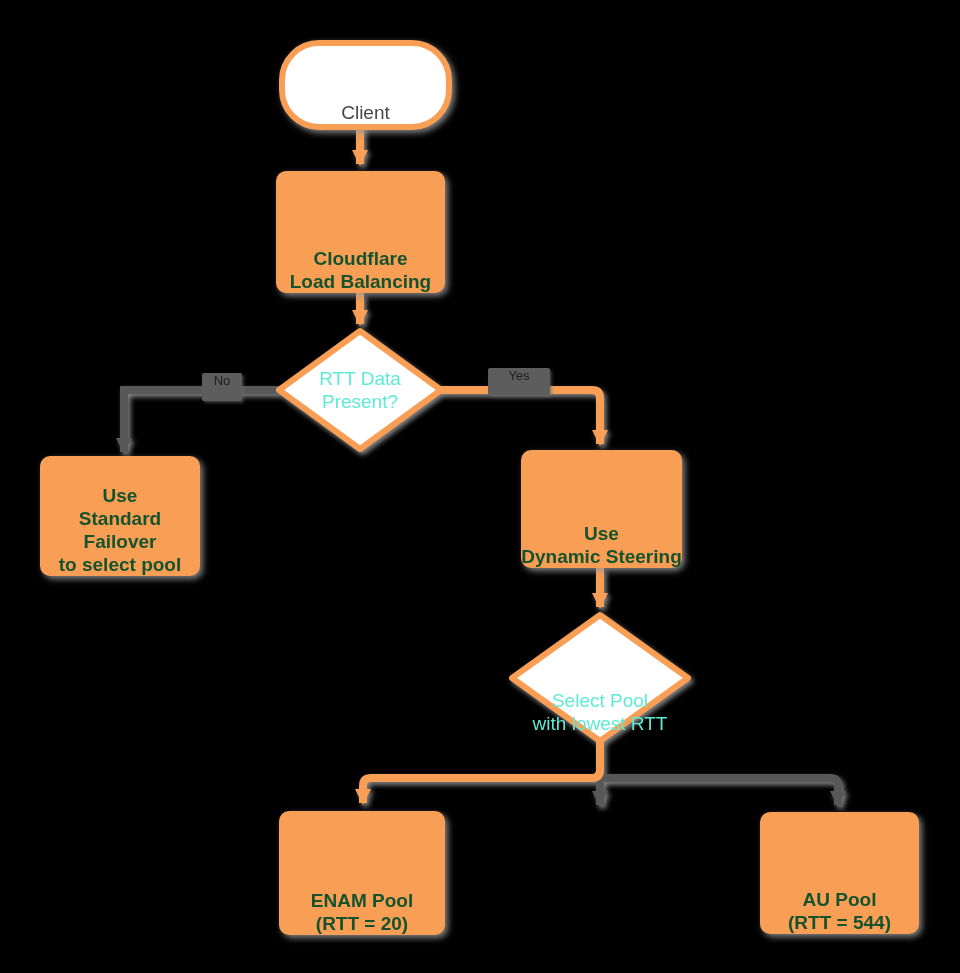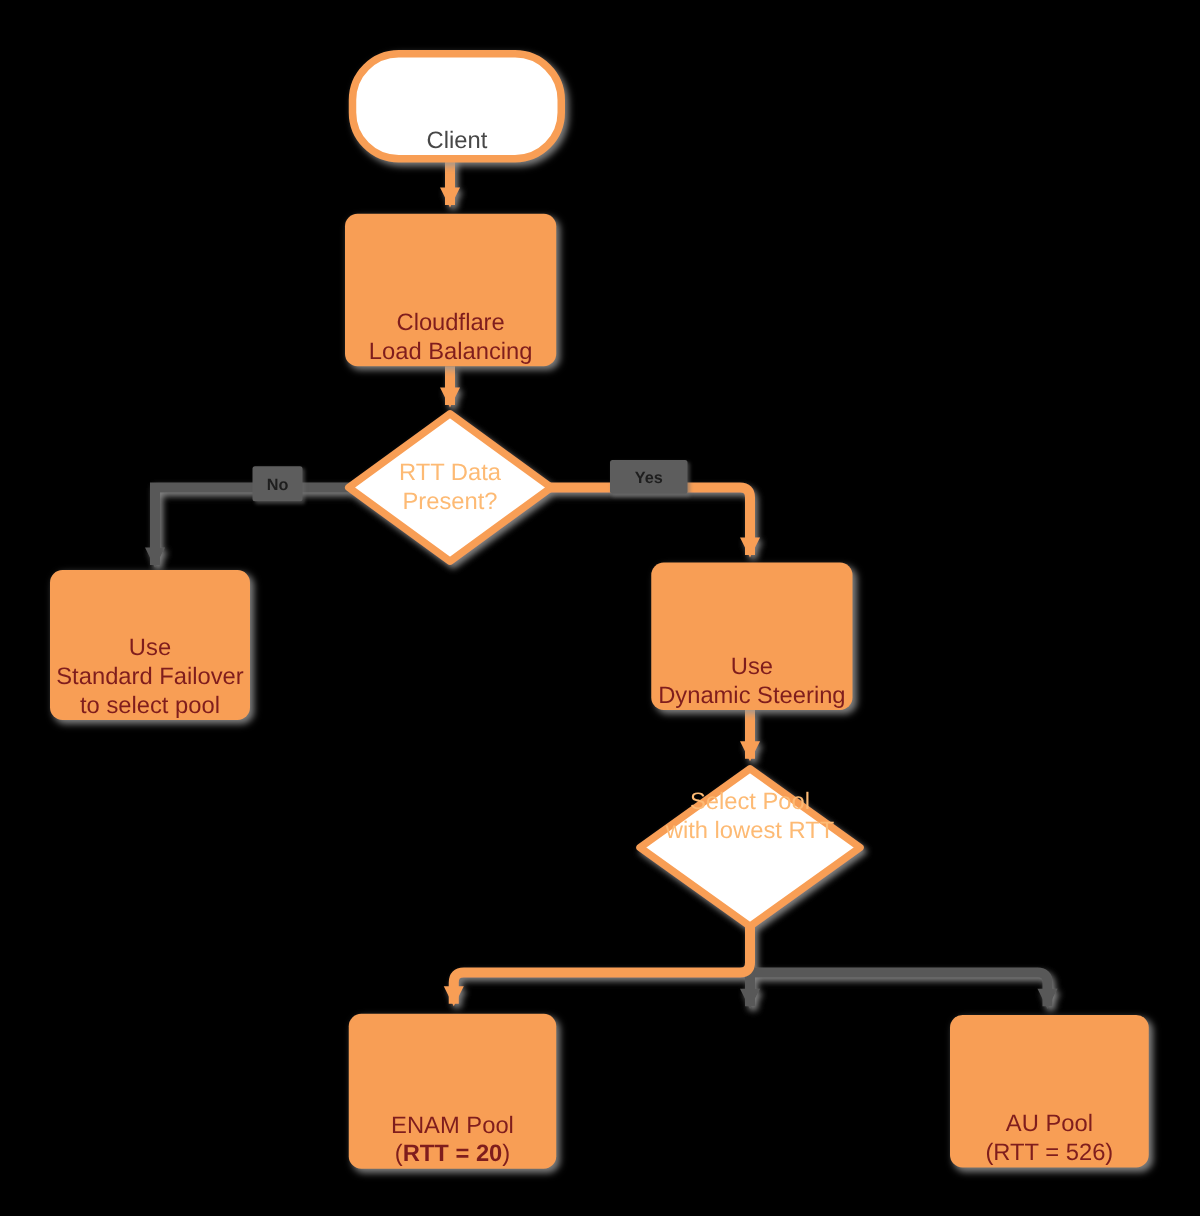--- a/index.html
+++ b/index.html
@@ -8,49 +8,50 @@
     font-family:"Liberation Sans",sans-serif;overflow:hidden;
   }
   svg.wires{position:absolute;left:0;top:0;width:960px;height:973px;}
 
   .node{
     position:absolute;display:flex;align-items:flex-end;justify-content:center;
     text-align:center;font-size:19px;line-height:23px;border-radius:10px;
   }
   .node span{white-space:pre-line;}
   .orange-box{
-    background:#F89E55;color:#7f1d1d;
+    background:#F89E55;color:#14532d;
     box-shadow:3px 3px 6px rgba(150,150,150,0.85);
+    font-weight:bold;
   }
   .client-shape{
     background:#FFFFFF;color:#474747;border:6px solid #F89E55;border-radius:40px;
     box-shadow:3px 3px 6px rgba(150,150,150,0.85);
   }
   .diamond-label{
     position:absolute;display:flex;align-items:center;justify-content:center;
-    text-align:center;color:#fdba74;font-size:19px;line-height:23px;
+    text-align:center;color:#5eead4;font-size:19px;line-height:23px;
   }
   .diamond-label span{white-space:pre-line;}
   .edge-label{
-    position:absolute;display:flex;align-items:center;justify-content:center;
-    background:#5D5D5D;color:#1E1E1E;font-size:13px;font-weight:700;
+    position:absolute;display:flex;align-items:flex-start;justify-content:center;
+    background:#5D5D5D;color:#1E1E1E;font-size:13px;font-weight:400;
     border-radius:2px;box-shadow:2px 2px 3px rgba(110,110,110,0.55);
   }
   .stack{display:flex;flex-direction:column;align-items:center;}
 
   
   #node-client{left:279px;top:40px;width:161px;height:78px;}
   #node-cloudflare{left:276px;top:171px;width:169px;height:122px;}
   #node-failover{left:40px;top:456px;width:160px;height:120px;}
   #node-dynamic{left:521px;top:450px;width:161px;height:118px;}
   #node-enam{left:279px;top:811px;width:166px;height:124px;}
   #node-eu{left:521px;top:811px;width:162px;height:121px;}
   #node-au{left:760px;top:812px;width:159px;height:122px;}
   #label-d1{left:285px;top:345px;width:150px;height:90px;}
-  #label-d2{left:515px;top:608px;width:170px;height:90px;}
+  #label-d2{left:515px;top:667px;width:170px;height:90px;}
   #edge-label-no{left:202px;top:373px;width:40px;height:28px;}
   #edge-label-yes{left:488px;top:368px;width:62px;height:27px;}
 </style>
 </head>
 <body>
 
 <div class="canvas">
 
   <svg class="wires" viewBox="0 0 960 973" xmlns="http://www.w3.org/2000/svg">
     <defs>
@@ -105,21 +106,21 @@
   <div class="node orange-box" id="node-enam">
     <div class="stack">
       <span>ENAM Pool</span>
       <span><span>(</span><b>RTT = 20</b><span>)</span></span>
     </div>
   </div>
 
 
   <div class="node orange-box" id="node-au">
     <span>AU Pool
-(RTT = 526)</span>
+(RTT = 544)</span>
   </div>
 
   <div class="diamond-label" id="label-d1">
     <span>RTT Data
 Present?</span>
   </div>
   <div class="diamond-label" id="label-d2">
     <span>Select Pool
 with lowest RTT</span>
   </div>

